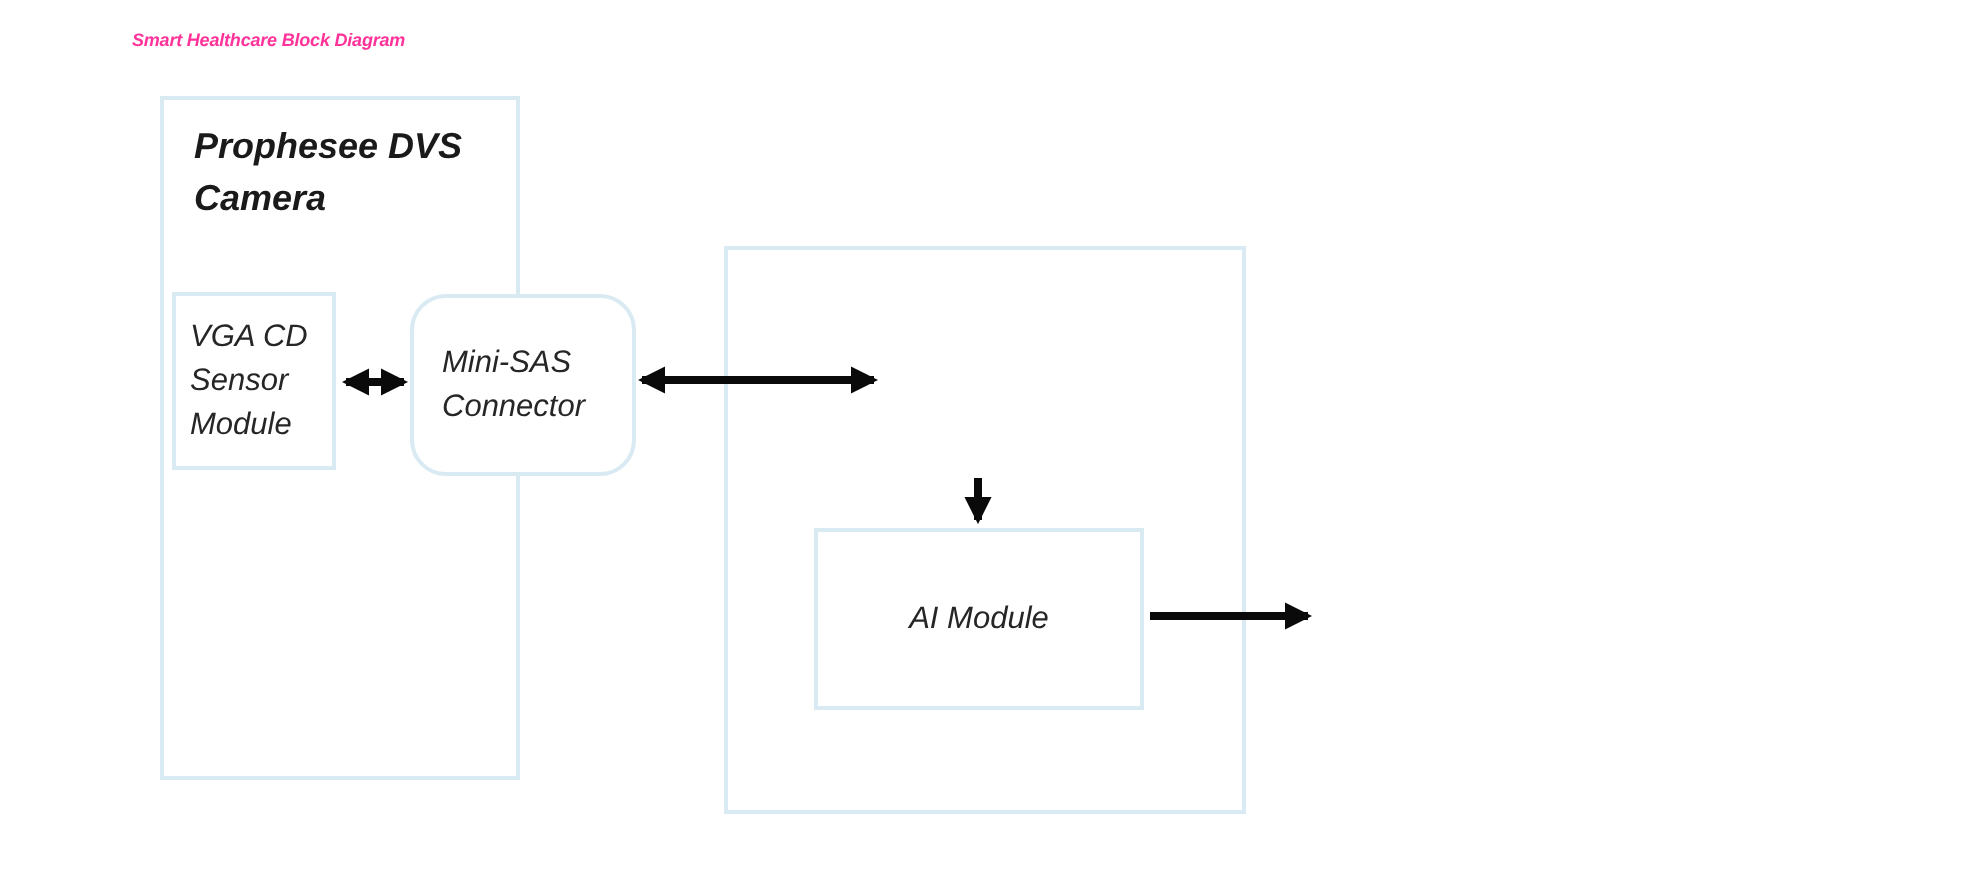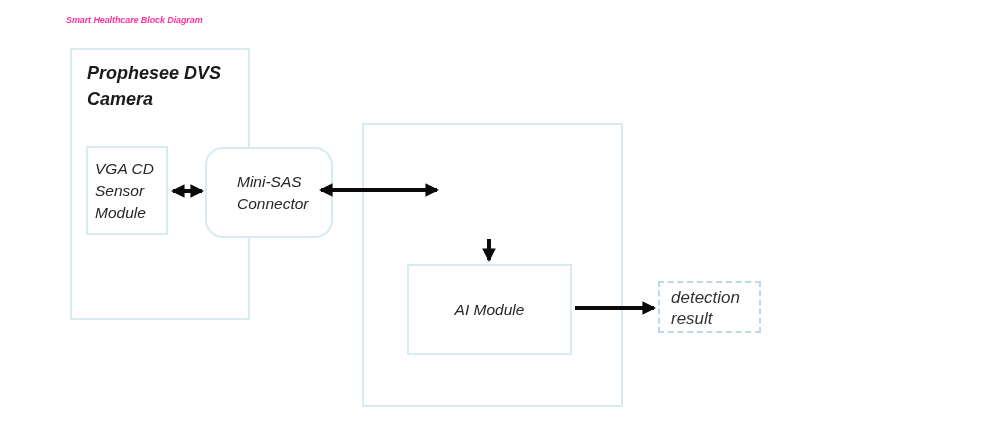--- a/index.html
+++ b/index.html
@@ -30,37 +30,37 @@
   }
   .group {
     position: absolute; background: transparent;
   }
   .group.solid { border: 2px solid var(--box-border); }
   .group.dashed { border: 2px dashed var(--dashed-border); }
   .group-label {
     font-weight: bold; color: var(--heading-color);
     font-size: 18px; line-height: 26px;
   }
-  .camera-group { left: 70px; top: 48px; width: 180px; height: 272px; }
+  .camera-group { left: 80px; top: 48px; width: 180px; height: 342px; }
   .camera-group .group-label { margin: 10px 0 0 15px; width: 150px; }
   .falldown-group { left: 339px; top: 70px; width: 300px; height: 350px; }
   .falldown-group .group-label { margin: 13px 0 0 9px; white-space: nowrap; }
   .device-inner { left: 362px; top: 123px; width: 261px; height: 284px; border: 2px solid var(--box-border); }
   .box {
     position: absolute; background: #ffffff;
     border: 2px solid var(--box-border);
     display: flex; align-items: center;
     color: var(--text-color);
     font-size: 15.5px; line-height: 22px;
   }
   .box.rounded { border-radius: 18px; }
   .box.dashed-box { border: 2px dashed var(--dashed-border); background: transparent; }
   .vga-box { left: 86px; top: 146px; width: 82px; height: 89px; padding-left: 7px; }
   .vga-box .box-label { width: 64px; }
-  .minisas-box { left: 205px; top: 147px; width: 128px; height: 91px; padding-left: 30px; }
+  .minisas-box { left: 205px; top: 147px; width: 113px; height: 91px; padding-left: 14px; }
   .minisas-box .box-label { width: 82px; }
   .mipi-box { left: 441px; top: 147px; width: 96px; height: 88px; justify-content: center; text-align: center; }
   .ai-box { left: 407px; top: 264px; width: 165px; height: 91px; justify-content: center; text-align: center; }
   .result-box {
     left: 658px; top: 281px; width: 103px; height: 52px;
     align-items: flex-start; padding: 4px 0 0 11px;
     font-size: 17px; line-height: 21px; color: #333333;
   }
   .result-box .box-label { width: 84px; }
   .arrows {
@@ -90,23 +90,20 @@
 
   <div class="box rounded minisas-box">
     <span class="box-label">Mini-SAS Connector</span>
   </div>
 
 
   <div class="box ai-box">
     <span class="box-label">AI Module</span>
   </div>
 
-  <div class="box dashed-box result-box">
-    <span class="box-label">detection result</span>
-  </div>
 
   <svg class="arrows" width="984" height="440" viewBox="0 0 984 440">
     <defs>
       <marker id="ah" viewBox="0 0 10 10" refX="8.5" refY="5" markerWidth="3.4" markerHeight="3.4" orient="auto-start-reverse">
         <path d="M 0 0 L 10 5 L 0 10 z"></path>
       </marker>
     </defs>
     <line x1="173" y1="191" x2="202" y2="191" marker-start="url(#ah)" marker-end="url(#ah)"></line>
     <line x1="321" y1="190" x2="437" y2="190" marker-start="url(#ah)" marker-end="url(#ah)"></line>
     <line x1="489" y1="239" x2="489" y2="260" marker-end="url(#ah)"></line>

